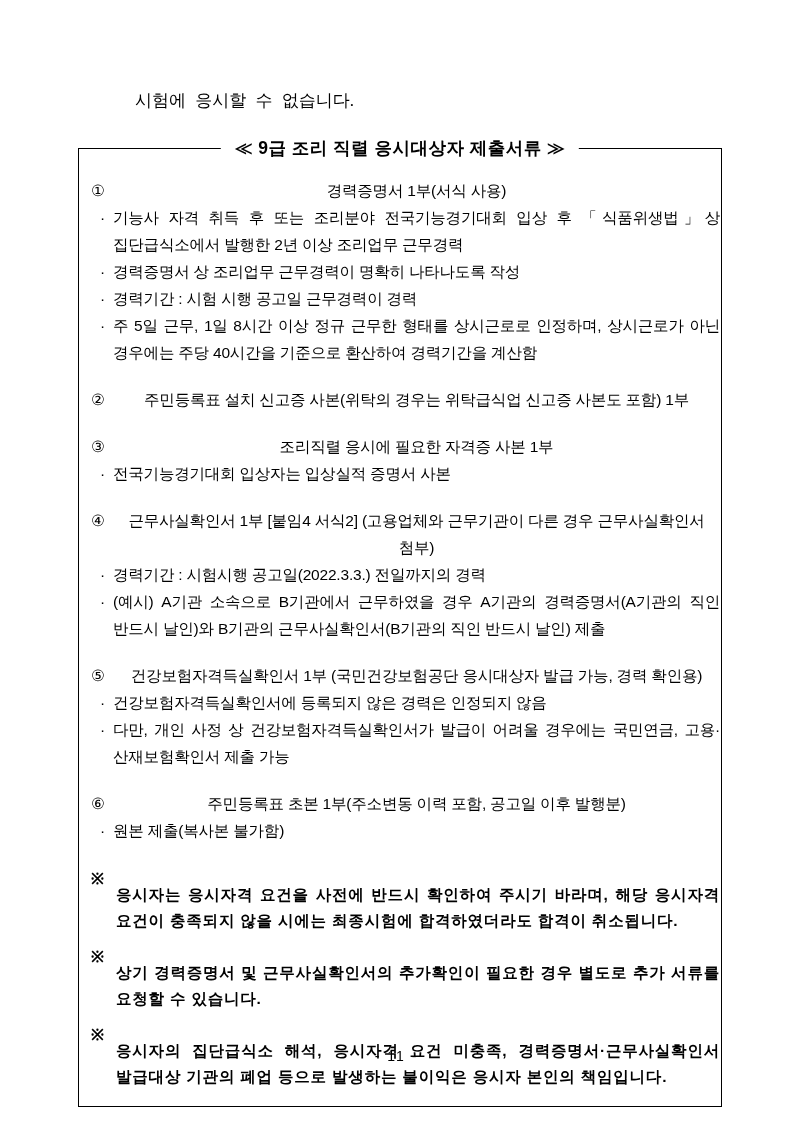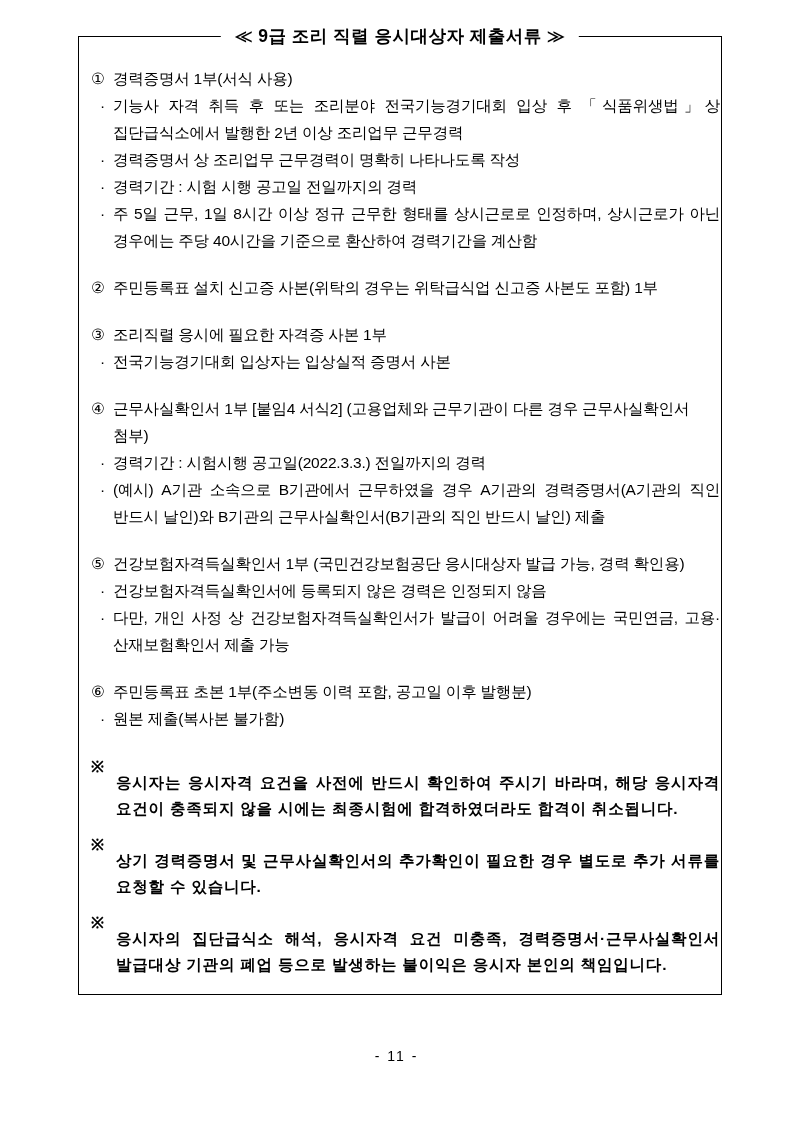--- a/index.html
+++ b/index.html
@@ -56,21 +56,21 @@
     letter-spacing: -0.2px;
   }
   .item + .item { margin-top: 20px; }
   .item .head { display: flex; }
   .item .num {
     flex: 0 0 22px;
     width: 22px;
   }
   .item .txt {
     flex: 1;
-    text-align: left;
+    text-align: center;
   }
   .bullet {
     display: flex;
     padding-left: 9px;
   }
   .bullet .bm {
     flex: 0 0 13px;
     width: 13px;
   }
   .bullet .bt {
@@ -104,40 +104,41 @@
     font-size: 14px;
     letter-spacing: 2px;
     color: #000;
   }
 </style>
 </head>
 <body>
 
 <div class="page">
 
+  <p class="intro">시험에 응시할 수 없습니다.</p>
 
   <div class="doc-box">
     <div class="doc-box-title">≪ 9급 조리 직렬 응시대상자 제출서류 ≫</div>
 
     <div class="item">
       <div class="head">
         <span class="num">①</span>
         <span class="txt">경력증명서 1부(서식 사용)</span>
       </div>
       <div class="bullet">
         <span class="bm">·</span>
         <span class="bt">기능사 자격 취득 후 또는 조리분야 전국기능경기대회 입상 후 「식품위생법」상 집단급식소에서 발행한 2년 이상 조리업무 근무경력</span>
       </div>
       <div class="bullet">
         <span class="bm">·</span>
         <span class="bt">경력증명서 상 조리업무 근무경력이 명확히 나타나도록 작성</span>
       </div>
       <div class="bullet">
         <span class="bm">·</span>
-        <span class="bt">경력기간 : 시험 시행 공고일 전일까지의 경력</span>
+        <span class="bt">경력기간 : 시험 시행 공고일 근무경력이 경력</span>
       </div>
       <div class="bullet">
         <span class="bm">·</span>
         <span class="bt">주 5일 근무, 1일 8시간 이상 정규 근무한 형태를 상시근로로 인정하며, 상시근로가 아닌 경우에는 주당 40시간을 기준으로 환산하여 경력기간을 계산함</span>
       </div>
     </div>
 
     <div class="item">
       <div class="head">
         <span class="num">②</span>

